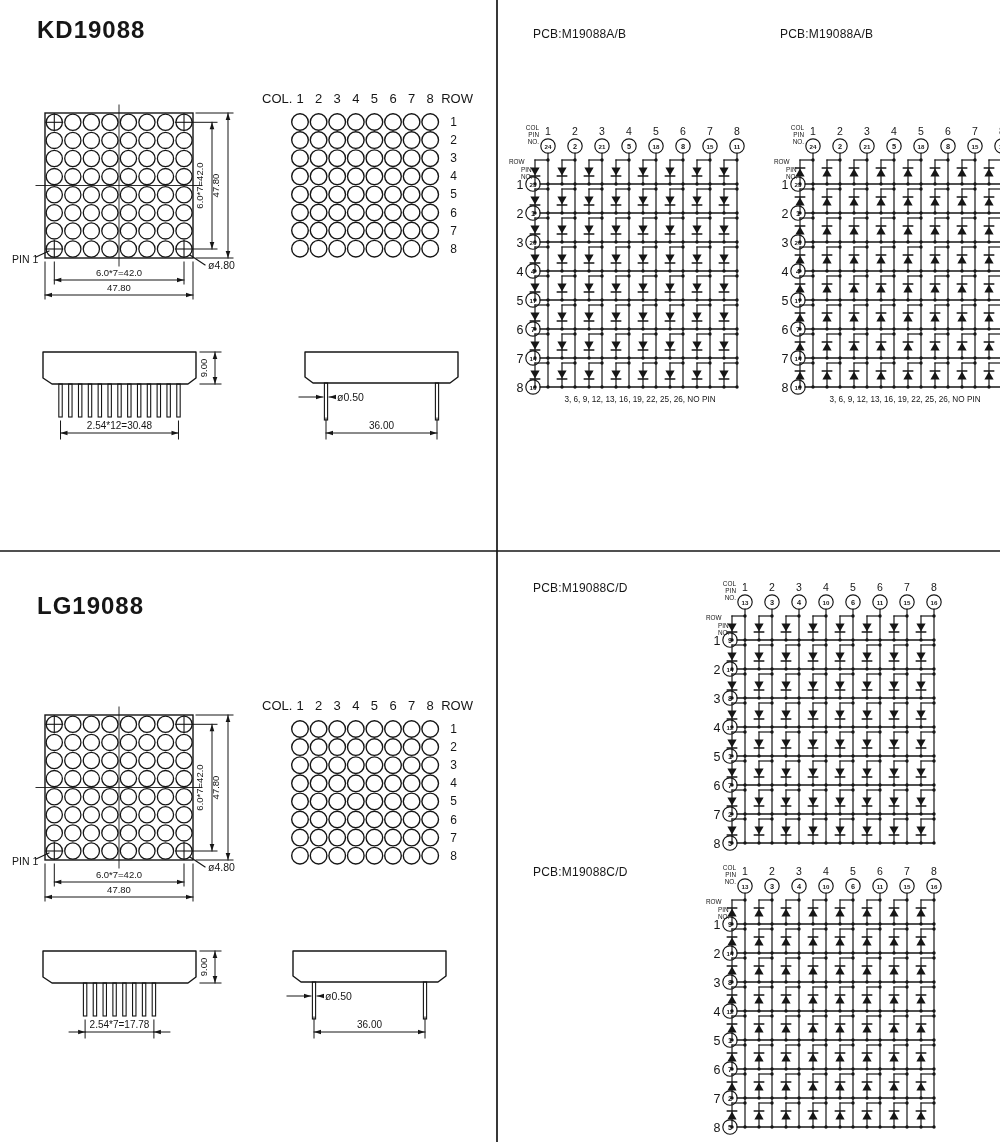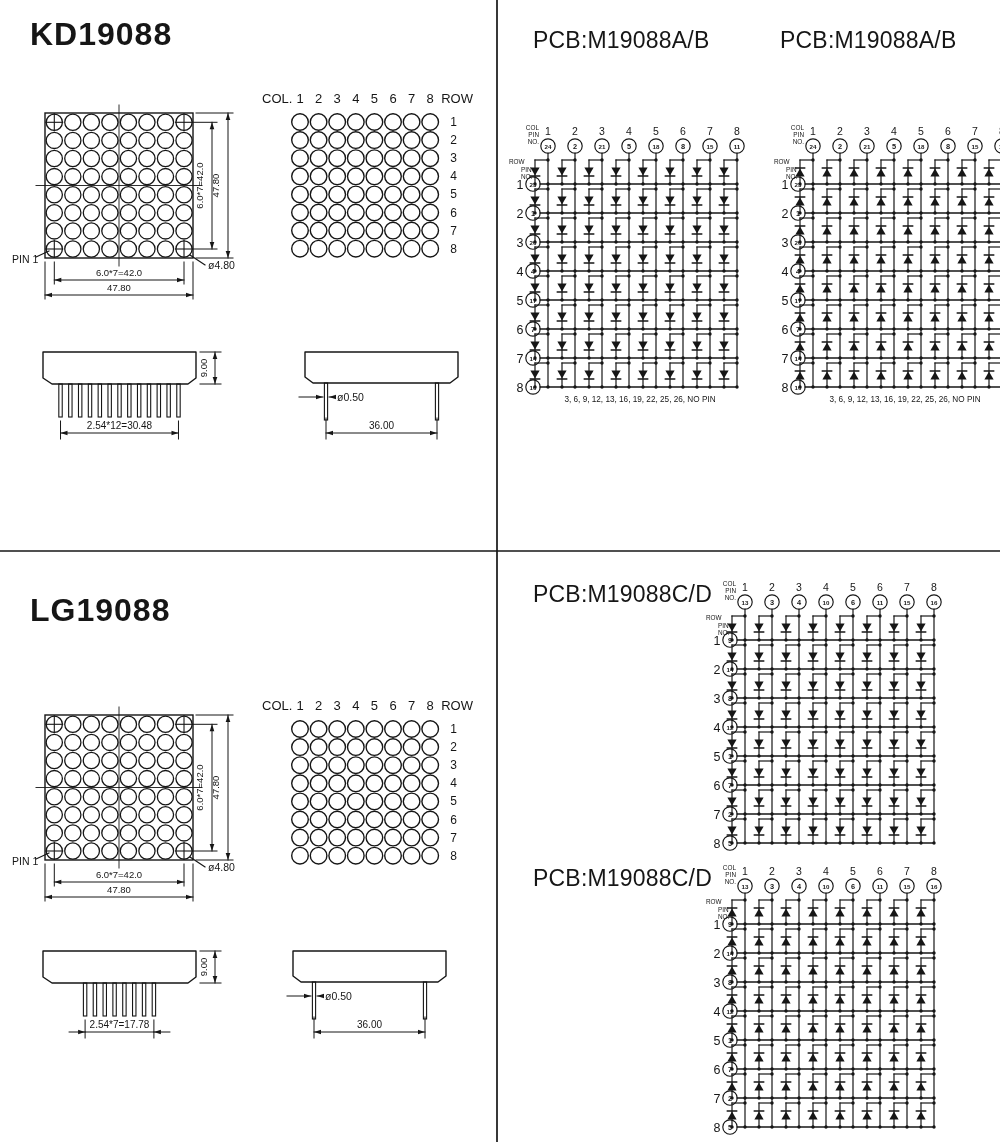--- a/index.html
+++ b/index.html
@@ -1,22 +1,22 @@
 <!DOCTYPE html>
 <html><head>
 <meta charset="utf-8">
 <style>
   html,body{margin:0;padding:0;background:#fff;}
   body{width:1000px;height:1142px;overflow:hidden;position:relative;}
   #canvas{position:absolute;left:0;top:0;width:1000px;height:1142px;background:#fff;}
   #art{position:absolute;left:0;top:0;}
   #art text{font-family:"Liberation Sans","DejaVu Sans",sans-serif;}
   .t{position:absolute;color:#161616;font-family:"Liberation Sans","DejaVu Sans",sans-serif;white-space:nowrap;}
-  .big{font-size:32px;font-weight:bold;letter-spacing:1px;}
-  .med{font-size:23px;letter-spacing:0.2px;}
+  .big{font-size:24px;font-weight:bold;letter-spacing:1px;margin-left:7px;}
+  .med{font-size:12px;letter-spacing:0.2px;}
 </style>
 </head>
 <body>
 
 <div id="canvas">
   <svg id="art" width="1000" height="1142" viewBox="0 0 1000 1142">
       <g>
         <line x1="497" y1="0" x2="497" y2="1142" stroke="#161616" stroke-width="1.7" stroke-linecap="square"></line>
         <line x1="0" y1="551" x2="1000" y2="551" stroke="#161616" stroke-width="1.7" stroke-linecap="square"></line>
       </g>

